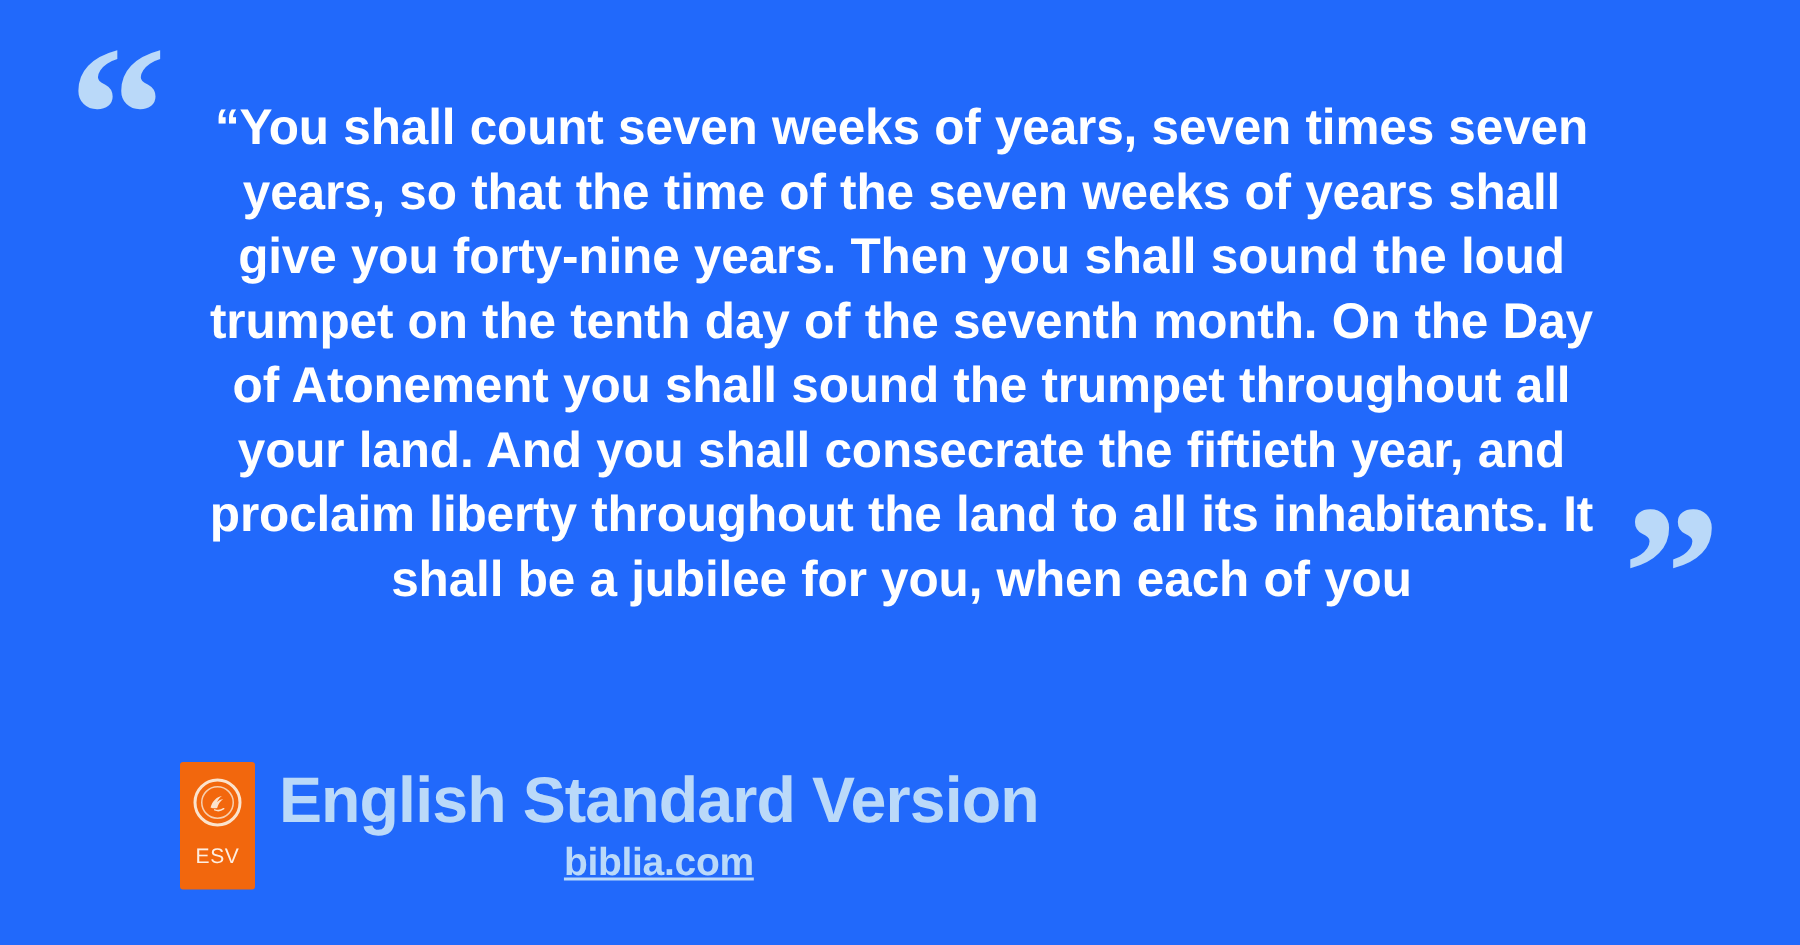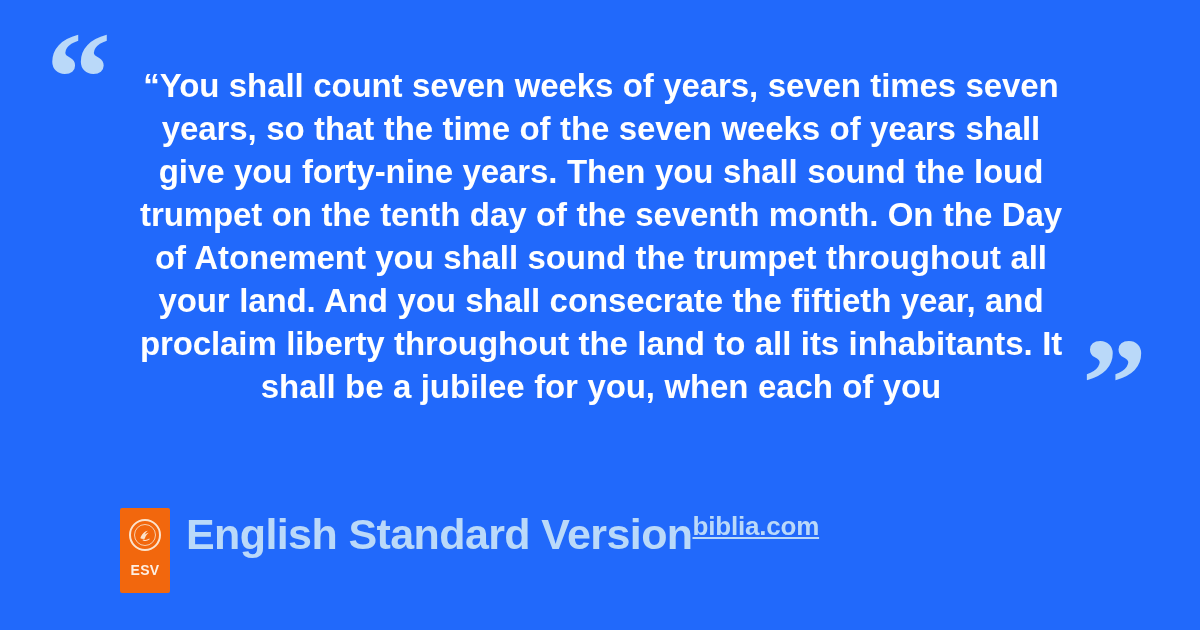--- a/index.html
+++ b/index.html
@@ -110,31 +110,31 @@
     width: 19px;
     height: 19px;
     display: block;
     position: relative;
   }
 
   .brand-logo-abbr {
     margin-top: 12px;
     color: #fdeee2;
     font-family: "Liberation Sans", sans-serif;
-    font-weight: 700;
+    font-weight: 400;
     font-size: 14px;
     letter-spacing: 0.4px;
     line-height: 1;
   }
 
   .brand-text {
     margin-left: 16px;
     padding-top: 2px;
     display: flex;
-    flex-direction: row;
+    flex-direction: column;
     text-align: center;
   }
 
   .brand-title {
     color: #bad9f9;
     font-family: "Liberation Sans", sans-serif;
     font-weight: 700;
     font-size: 43px;
     line-height: 48px;
     letter-spacing: -0.6px;

